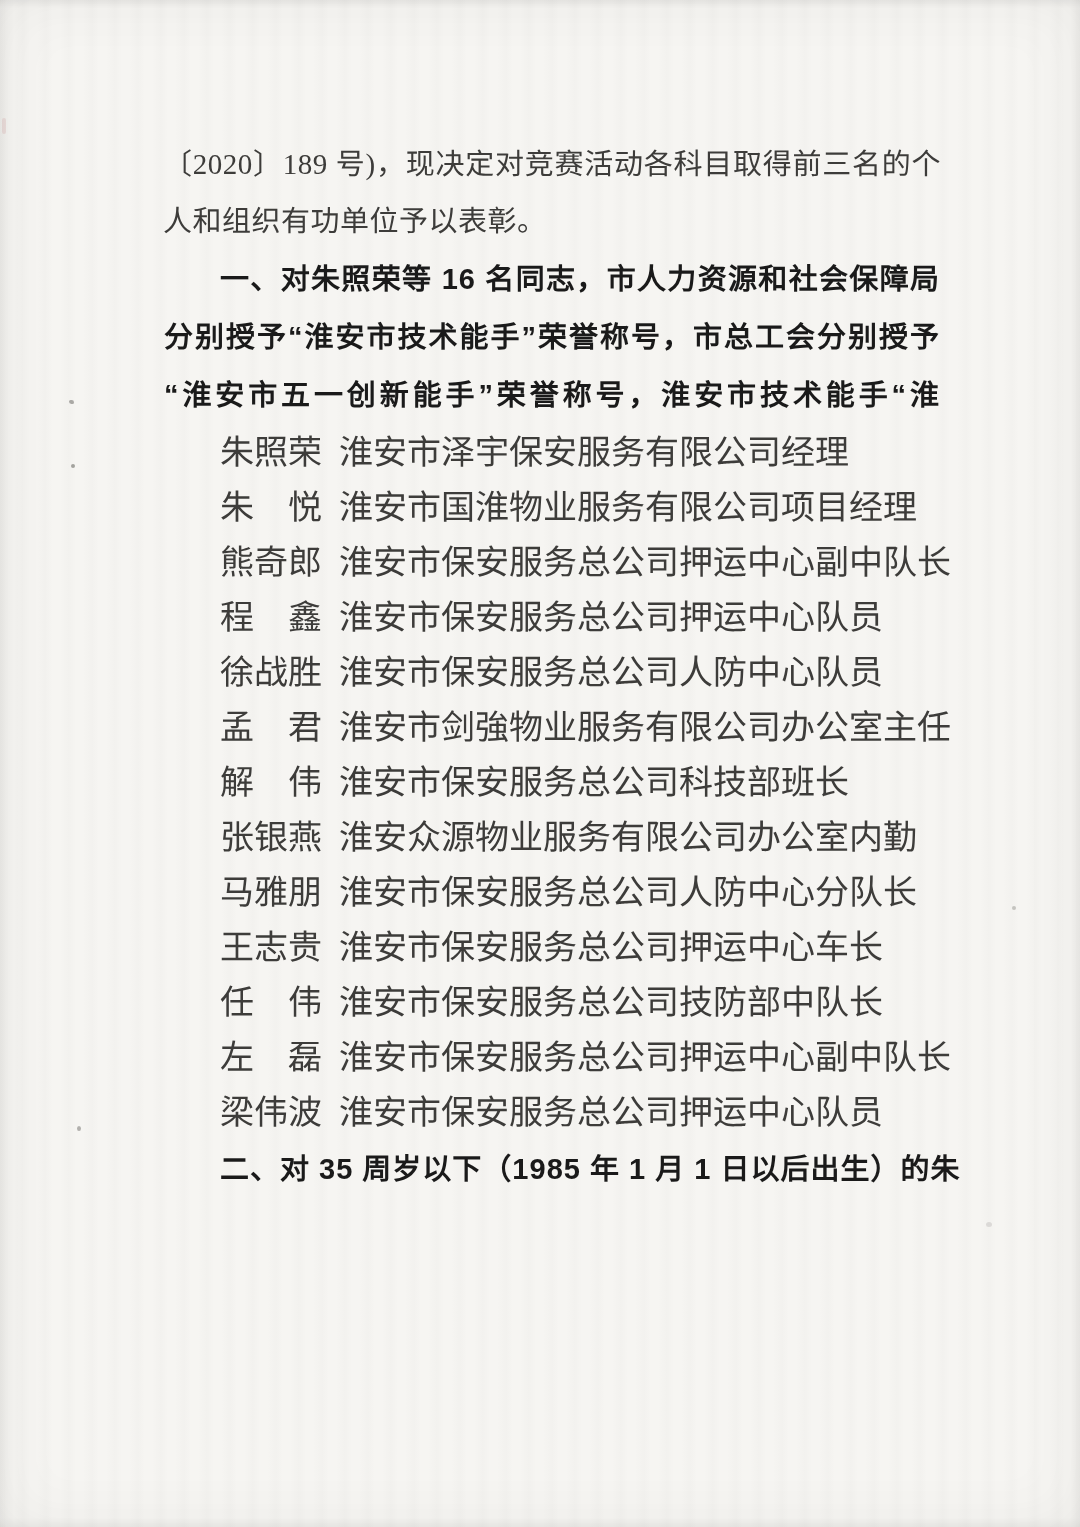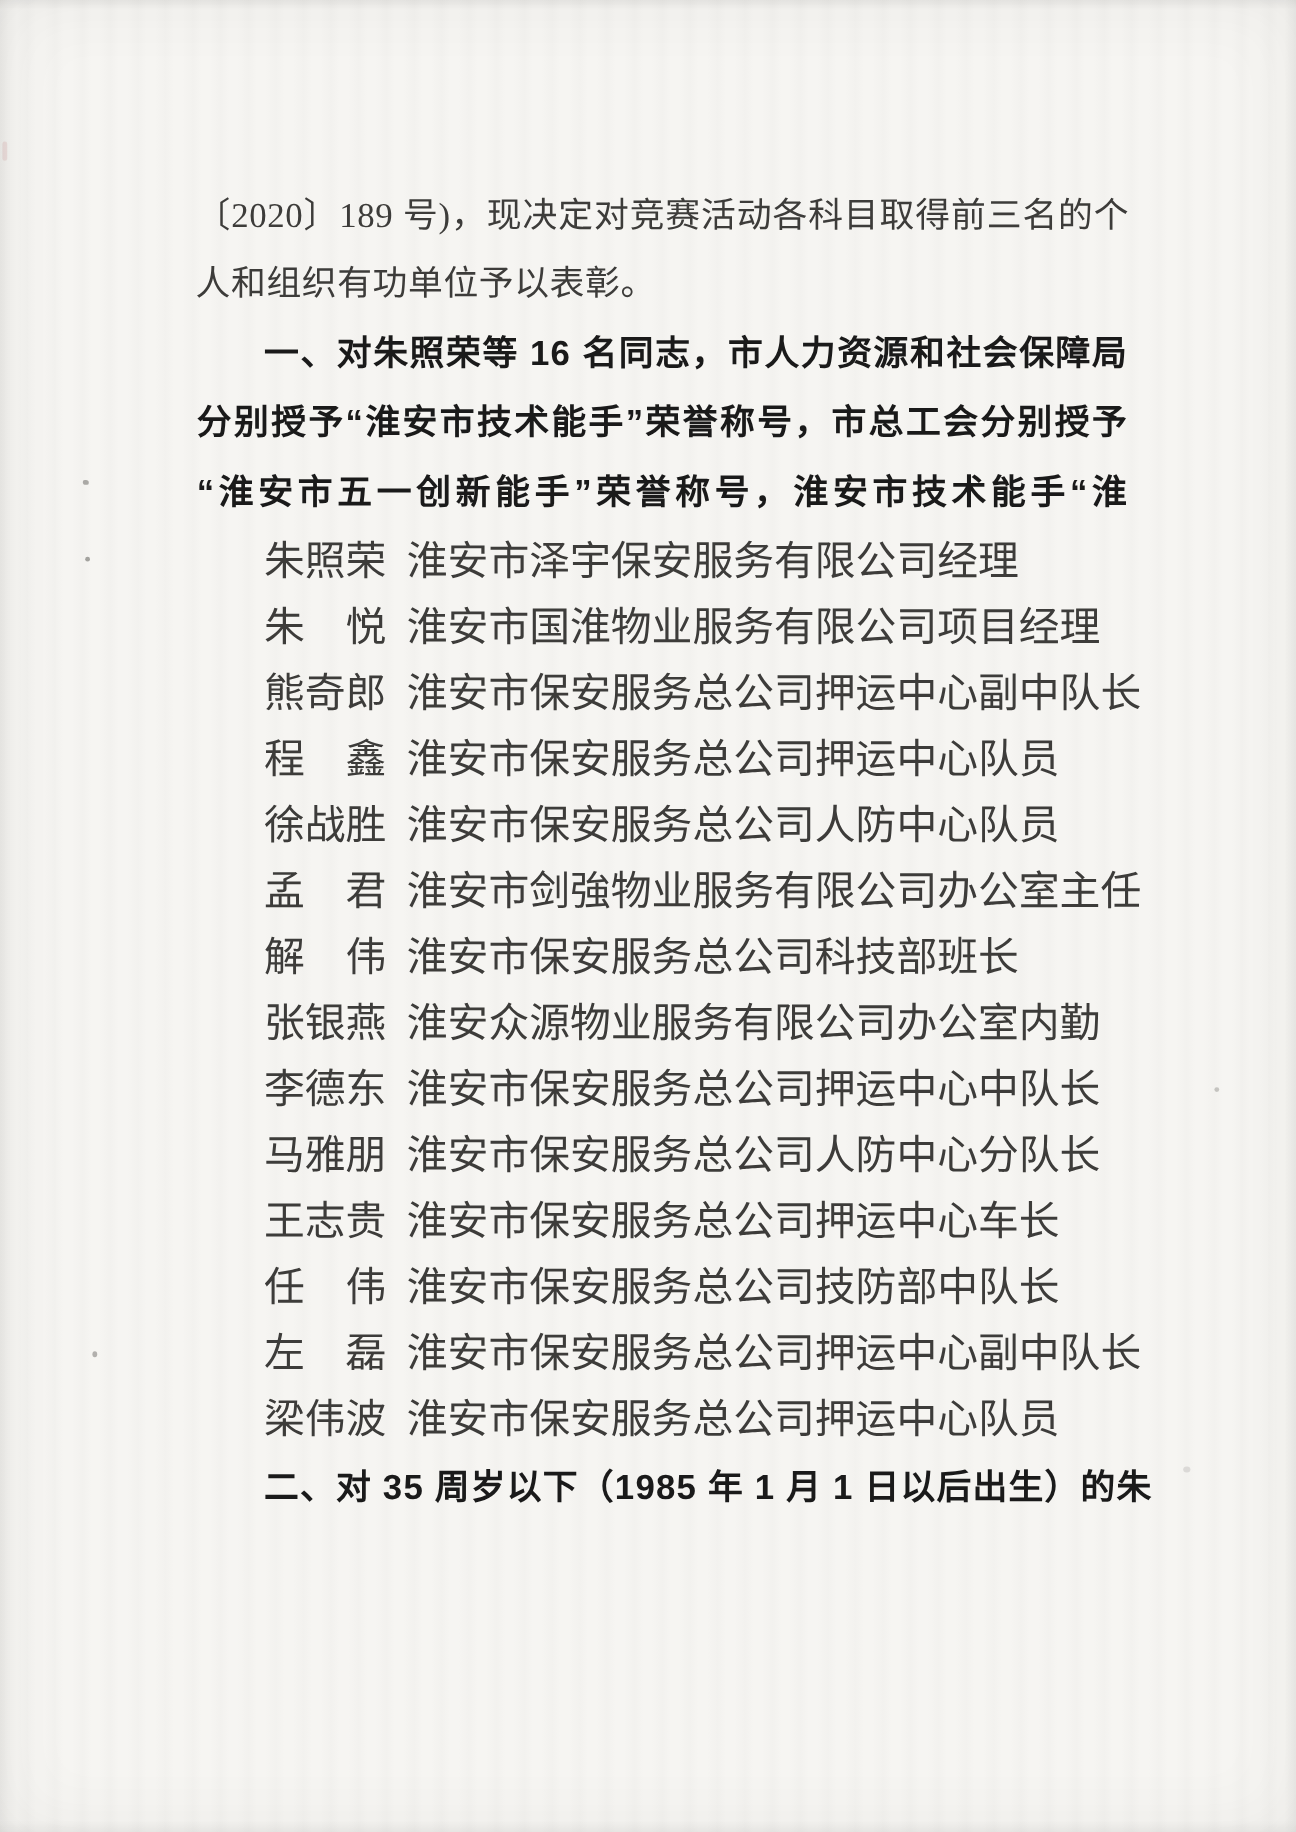--- a/index.html
+++ b/index.html
@@ -27,21 +27,21 @@
   .paper-vignette {
     position: absolute;
     inset: 0;
     box-shadow: inset 0 0 60px rgba(90,90,88,0.07);
     pointer-events: none;
   }
 
   .doc {
     position: absolute;
     left: 163px;
-    top: 152px;
+    top: 136px;
     width: 778px;
     color: #3a3a3a;
   }
 
   .body-line {
     margin: 0;
     font-size: 29px;
     line-height: 57px;
     letter-spacing: 0.5px;
     color: #3d3c3a;
@@ -150,23 +150,20 @@
   </div>
 
   <div class="awardee-row">
     <span class="awardee-name">解　伟</span><span class="awardee-title">淮安市保安服务总公司科技部班长</span>
   </div>
 
   <div class="awardee-row">
     <span class="awardee-name">张银燕</span><span class="awardee-title">淮安众源物业服务有限公司办公室内勤</span>
   </div>
 
-  <div class="awardee-row">
-    <span class="awardee-name">李德东</span><span class="awardee-title">淮安市保安服务总公司押运中心中队长</span>
-  </div>
 
   <div class="awardee-row">
     <span class="awardee-name">马雅朋</span><span class="awardee-title">淮安市保安服务总公司人防中心分队长</span>
   </div>
 
   <div class="awardee-row">
     <span class="awardee-name">王志贵</span><span class="awardee-title">淮安市保安服务总公司押运中心车长</span>
   </div>
 
 

